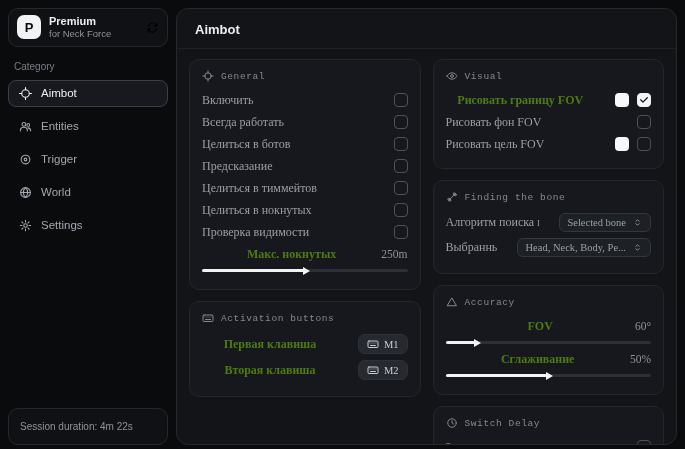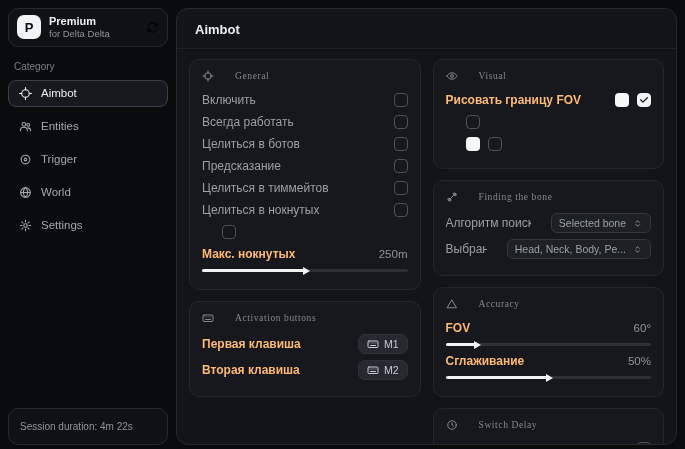--- a/index.html
+++ b/index.html
@@ -26,27 +26,27 @@
   
   .main { flex:1; background:#131418; border:1px solid #26282c; border-radius:12px;
     overflow:hidden; display:flex; flex-direction:column; }
   .main-header { padding:13px 18px 11px 18px; font-size:13px; font-weight:bold; color:#eceef0;
     border-bottom:1px solid #1f2125; }
   .cols { flex:1; display:flex; gap:12px; padding:10px 12px; overflow:hidden; }
   .col { flex:1; min-width:0; }
 
   .panel { background:#17181d; border:1px solid #24262b; border-radius:10px;
     padding:10px 12px; margin-bottom:11px; }
-  .panel-head { display:flex; align-items:center; gap:21px; margin-bottom:10px;
-    font-family:Liberation Serif, serif; font-size:9.5px;
+  .panel-head { display:flex; align-items:center; gap:7px; margin-bottom:10px;
+    font-family:Liberation Mono, monospace; font-size:9.5px;
     letter-spacing:0.6px; color:#84888f; }
 
-  .row { display:flex; align-items:center; margin-bottom:6px; min-height:16px; }
+  .row { display:flex; align-items:center; margin-bottom:6px; min-height:16px;font-family:Liberation Serif, serif; }
   .lbl { flex:1; min-width:0; white-space:nowrap; overflow:hidden; font-size:12px; color:#9b9fa7; }
-  .lbl.bright { color:#fdba74; font-weight:600; }
+  .lbl.bright { color:#4d7c0f; font-weight:600;text-align:center; }
   .val { flex-shrink:0; font-size:11.5px; color:#8f939b; }
   .right { flex-shrink:0; display:inline-flex; align-items:center; gap:8px; margin-left:20px; }
 
   .cbx { width:14px; height:14px; border-radius:4px; border:1.5px solid #4d515a;
     display:inline-flex; align-items:center; justify-content:center; cursor:pointer; }
   .cbx.checked { background:#f2f3f5; border-color:#f2f3f5; color:#17181c; }
   .cbx svg { width:10px; height:10px; }
   .swatch { width:14px; height:14px; border-radius:4px; background:#f7f8f9; cursor:pointer; }
 
   .slider { position:relative; height:3px; border-radius:2px; background:#2c2f34;
@@ -72,21 +72,21 @@
 </style>
 </head>
 <body>
 
 <div class="app">
   <aside class="sidebar">
     <div class="lic-card">
       <div class="logo">P</div>
       <div>
         <div class="lic-title">Premium</div>
-        <div class="lic-sub">for Delta Delta</div>
+        <div class="lic-sub">for Neck Force</div>
       </div>
       <span class="icon side-refresh">
           <svg viewBox="0 0 24 24" fill="none" stroke="currentColor" stroke-width="2" stroke-linecap="round" stroke-linejoin="round">
             <path d="M20.5 4v5h-5M3.5 20v-5h5M4.6 9a8 8 0 0 1 13.2-3.4l2.7 2.6M19.4 15a8 8 0 0 1-13.2 3.4l-2.7-2.6"></path>
           </svg>
         </span>
     </div>
     <div class="cat">Category</div>
     <nav id="nav">
         <div class="nav-item active">
@@ -184,20 +184,21 @@
                 <span class="cbx"></span>
               </span>
             </div>
             <div class="row">
               <span class="lbl">Целиться в нокнутых</span>
               <span class="right">
                 <span class="cbx"></span>
               </span>
             </div>
             <div class="row">
+              <span class="lbl">Проверка видимости</span>
               <span class="right">
                 <span class="cbx"></span>
               </span>
             </div>
             <div class="row">
               <span class="lbl bright">Макс. нокнутых</span>
               <span class="val">250m</span>
             </div>
             <div class="slider">
               <div class="slider-fill" style="width: 50%;"></div>
@@ -260,25 +261,27 @@
               <span class="right">
                 <span class="swatch"></span>
                 <span class="cbx checked">
                   <svg viewBox="0 0 24 24" fill="none" stroke="currentColor" stroke-width="3" stroke-linecap="round" stroke-linejoin="round">
                     <path d="M20 6.5L9.5 17 4 11.5"></path>
                   </svg>
                 </span>
               </span>
             </div>
             <div class="row">
-              <span class="right">
-                <span class="cbx"></span>
-              </span>
-            </div>
-            <div class="row">
+              <span class="lbl">Рисовать фон FOV</span>
+              <span class="right">
+                <span class="cbx"></span>
+              </span>
+            </div>
+            <div class="row">
+              <span class="lbl">Рисовать цель FOV</span>
               <span class="right">
                 <span class="swatch"></span>
                 <span class="cbx"></span>
               </span>
             </div>
           </section>
           <section class="panel">
             <div class="panel-head">
               <span class="icon panel-icon">
                 <svg viewBox="0 0 24 24" fill="none" stroke="currentColor" stroke-width="2" stroke-linecap="round" stroke-linejoin="round">

